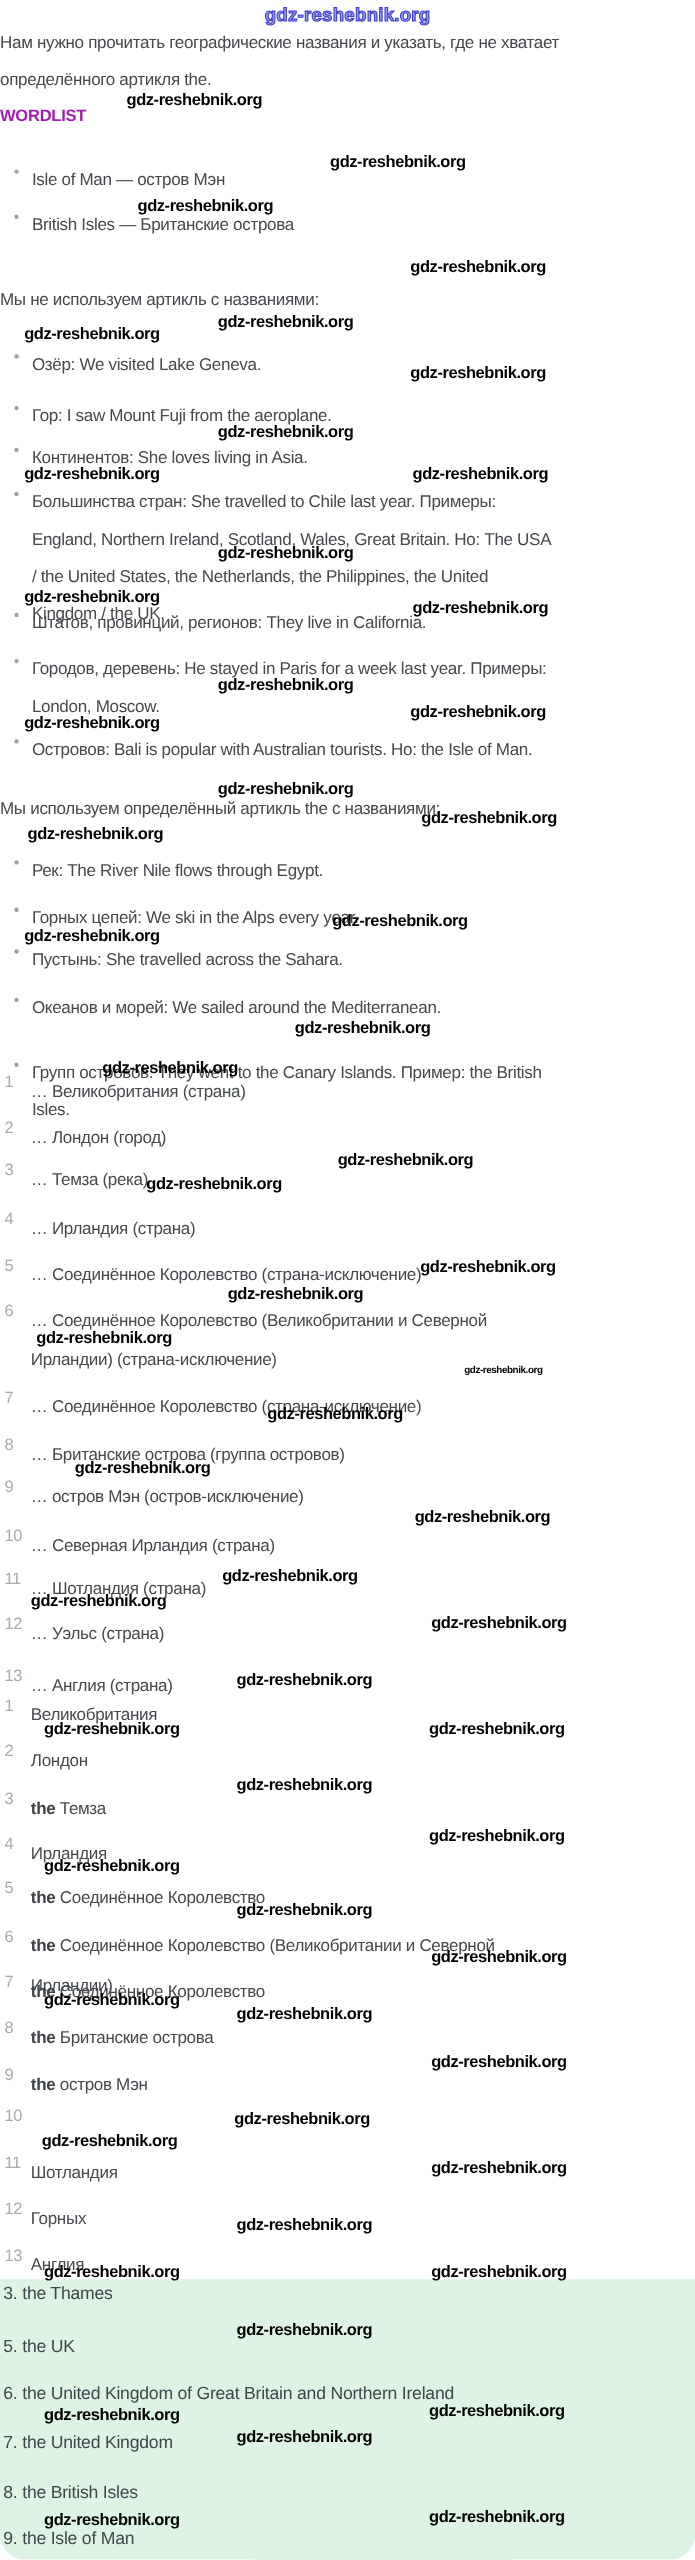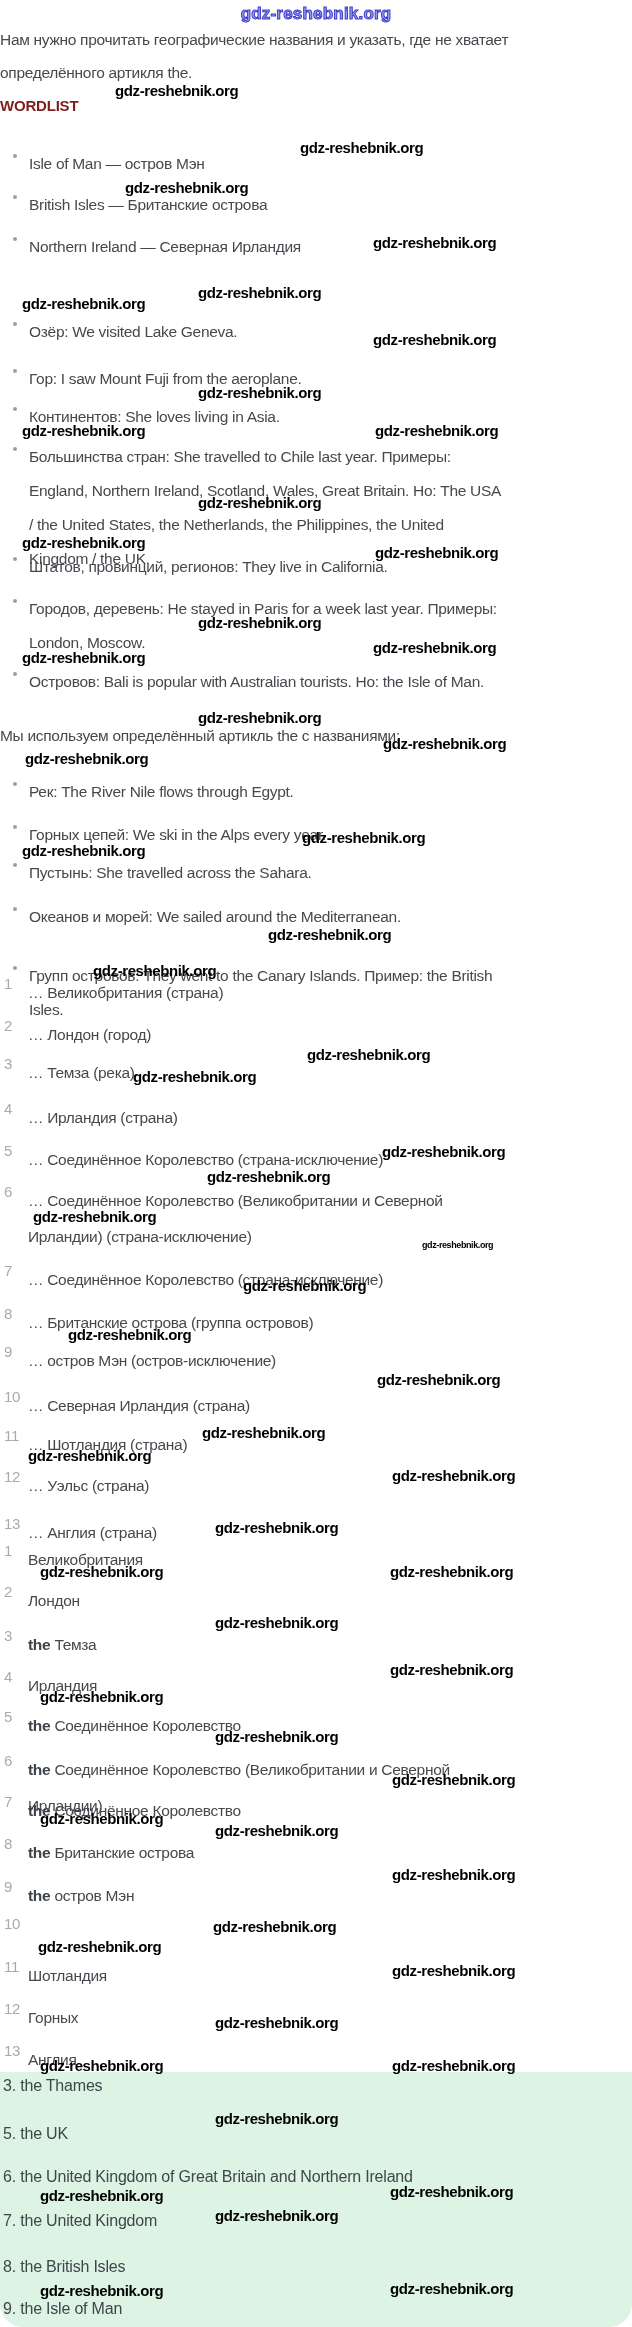--- a/index.html
+++ b/index.html
@@ -1,21 +1,21 @@
 <!DOCTYPE html>
 <html><head>
 <meta charset="utf-8">
 <style>
   html,body{margin:0;padding:0;background:#fff;}
   .page{position:relative;width:632px;height:2327px;background:#ffffff;overflow:hidden;
         font-family:Liberation Sans, sans-serif;color:#45494e;border-radius:23px;}
   .green-block{position:absolute;left:0;top:2072px;width:632px;height:255px;background:#ddf3e3;}
   .abs{position:absolute;left:0;width:512px;}
   .para{font-size:15.5px;letter-spacing:-0.3px;line-height:20px;}
-  .wordlist-title{font-size:15px;font-weight:700;letter-spacing:-0.2px;color:#7f1d1d;}
+  .wordlist-title{font-size:15px;font-weight:700;letter-spacing:-0.2px;color:#a21caf;}
   .item{position:absolute;left:0;width:504px;font-size:15.5px;letter-spacing:-0.3px;}
   .dot{position:absolute;left:13px;top:7px;width:4px;height:4px;border-radius:50%;background:#9ba0a4;}
   .item .txt{margin-left:29px;max-width:525px;line-height:34px;display:block;}
   .num{position:absolute;left:4px;top:0;width:22px;color:#a6abae;font-size:15px;}
   .nitem{position:absolute;left:0;width:632px;font-size:15.5px;letter-spacing:-0.3px;}
   .nitem .txt{margin-left:28px;max-width:480px;line-height:36px;display:block;}
   .article{font-weight:700;color:#3e434a;}
   .green-line{position:absolute;left:3px;font-size:16px;letter-spacing:-0.2px;color:#3f474b;}
   .wm{position:absolute;font-size:15px;font-weight:700;color:#000;letter-spacing:-0.4px;white-space:nowrap;}
   .wm-sm{font-size:9px;}
@@ -37,25 +37,22 @@
   <div class="abs wordlist-title" style="top:97px">WORDLIST</div>
 
   <div class="item" style="top:147px">
       <span class="dot"></span>
       <span class="txt">Isle of Man — остров Мэн</span>
     </div>
   <div class="item" style="top:188px">
       <span class="dot"></span>
       <span class="txt">British Isles — Британские острова</span>
     </div>
-  <div class="item" style="top:230px">
-      <span class="dot"></span>
-      <span class="txt">Northern Ireland — Северная Ирландия</span>
-    </div>
-
+
+  <div class="abs para" style="top:263px">Мы не используем артикль с названиями:</div>
 
   <div class="item" style="top:315px">
       <span class="dot"></span>
       <span class="txt">Озёр: We visited Lake Geneva.</span>
     </div>
   <div class="item" style="top:362px">
       <span class="dot"></span>
       <span class="txt">Гор: I saw Mount Fuji from the aeroplane.</span>
     </div>
   <div class="item" style="top:400px">

